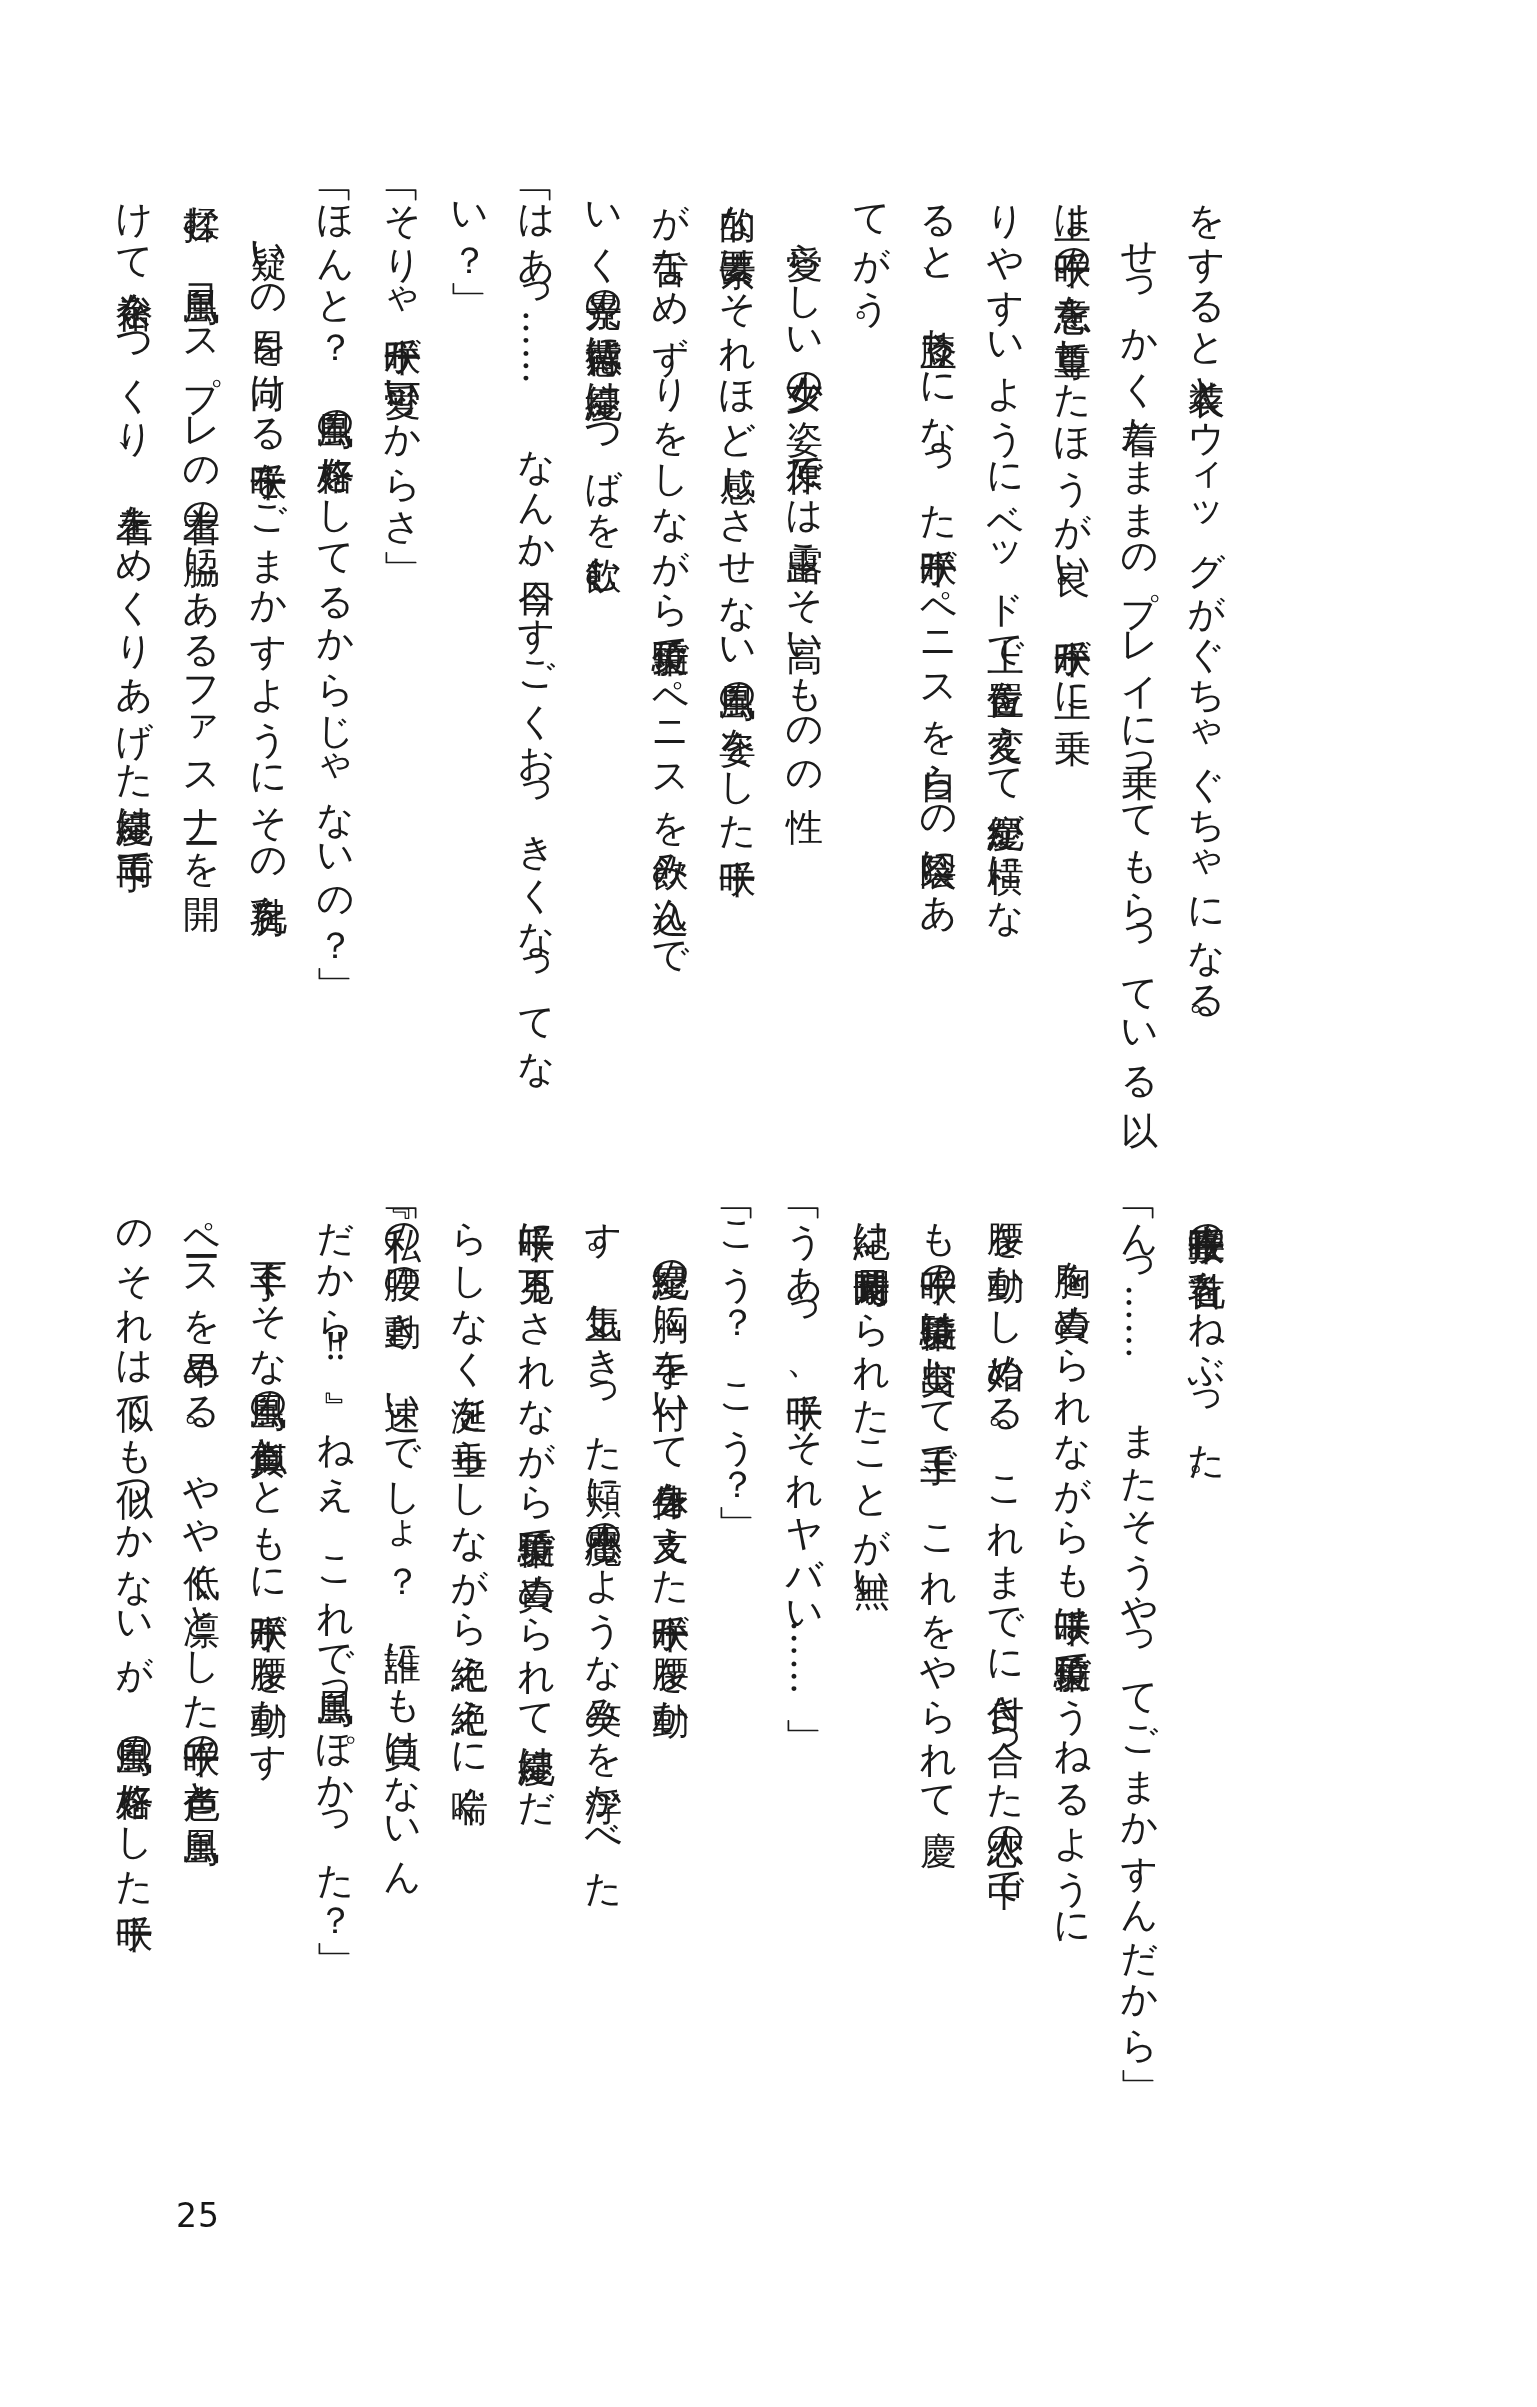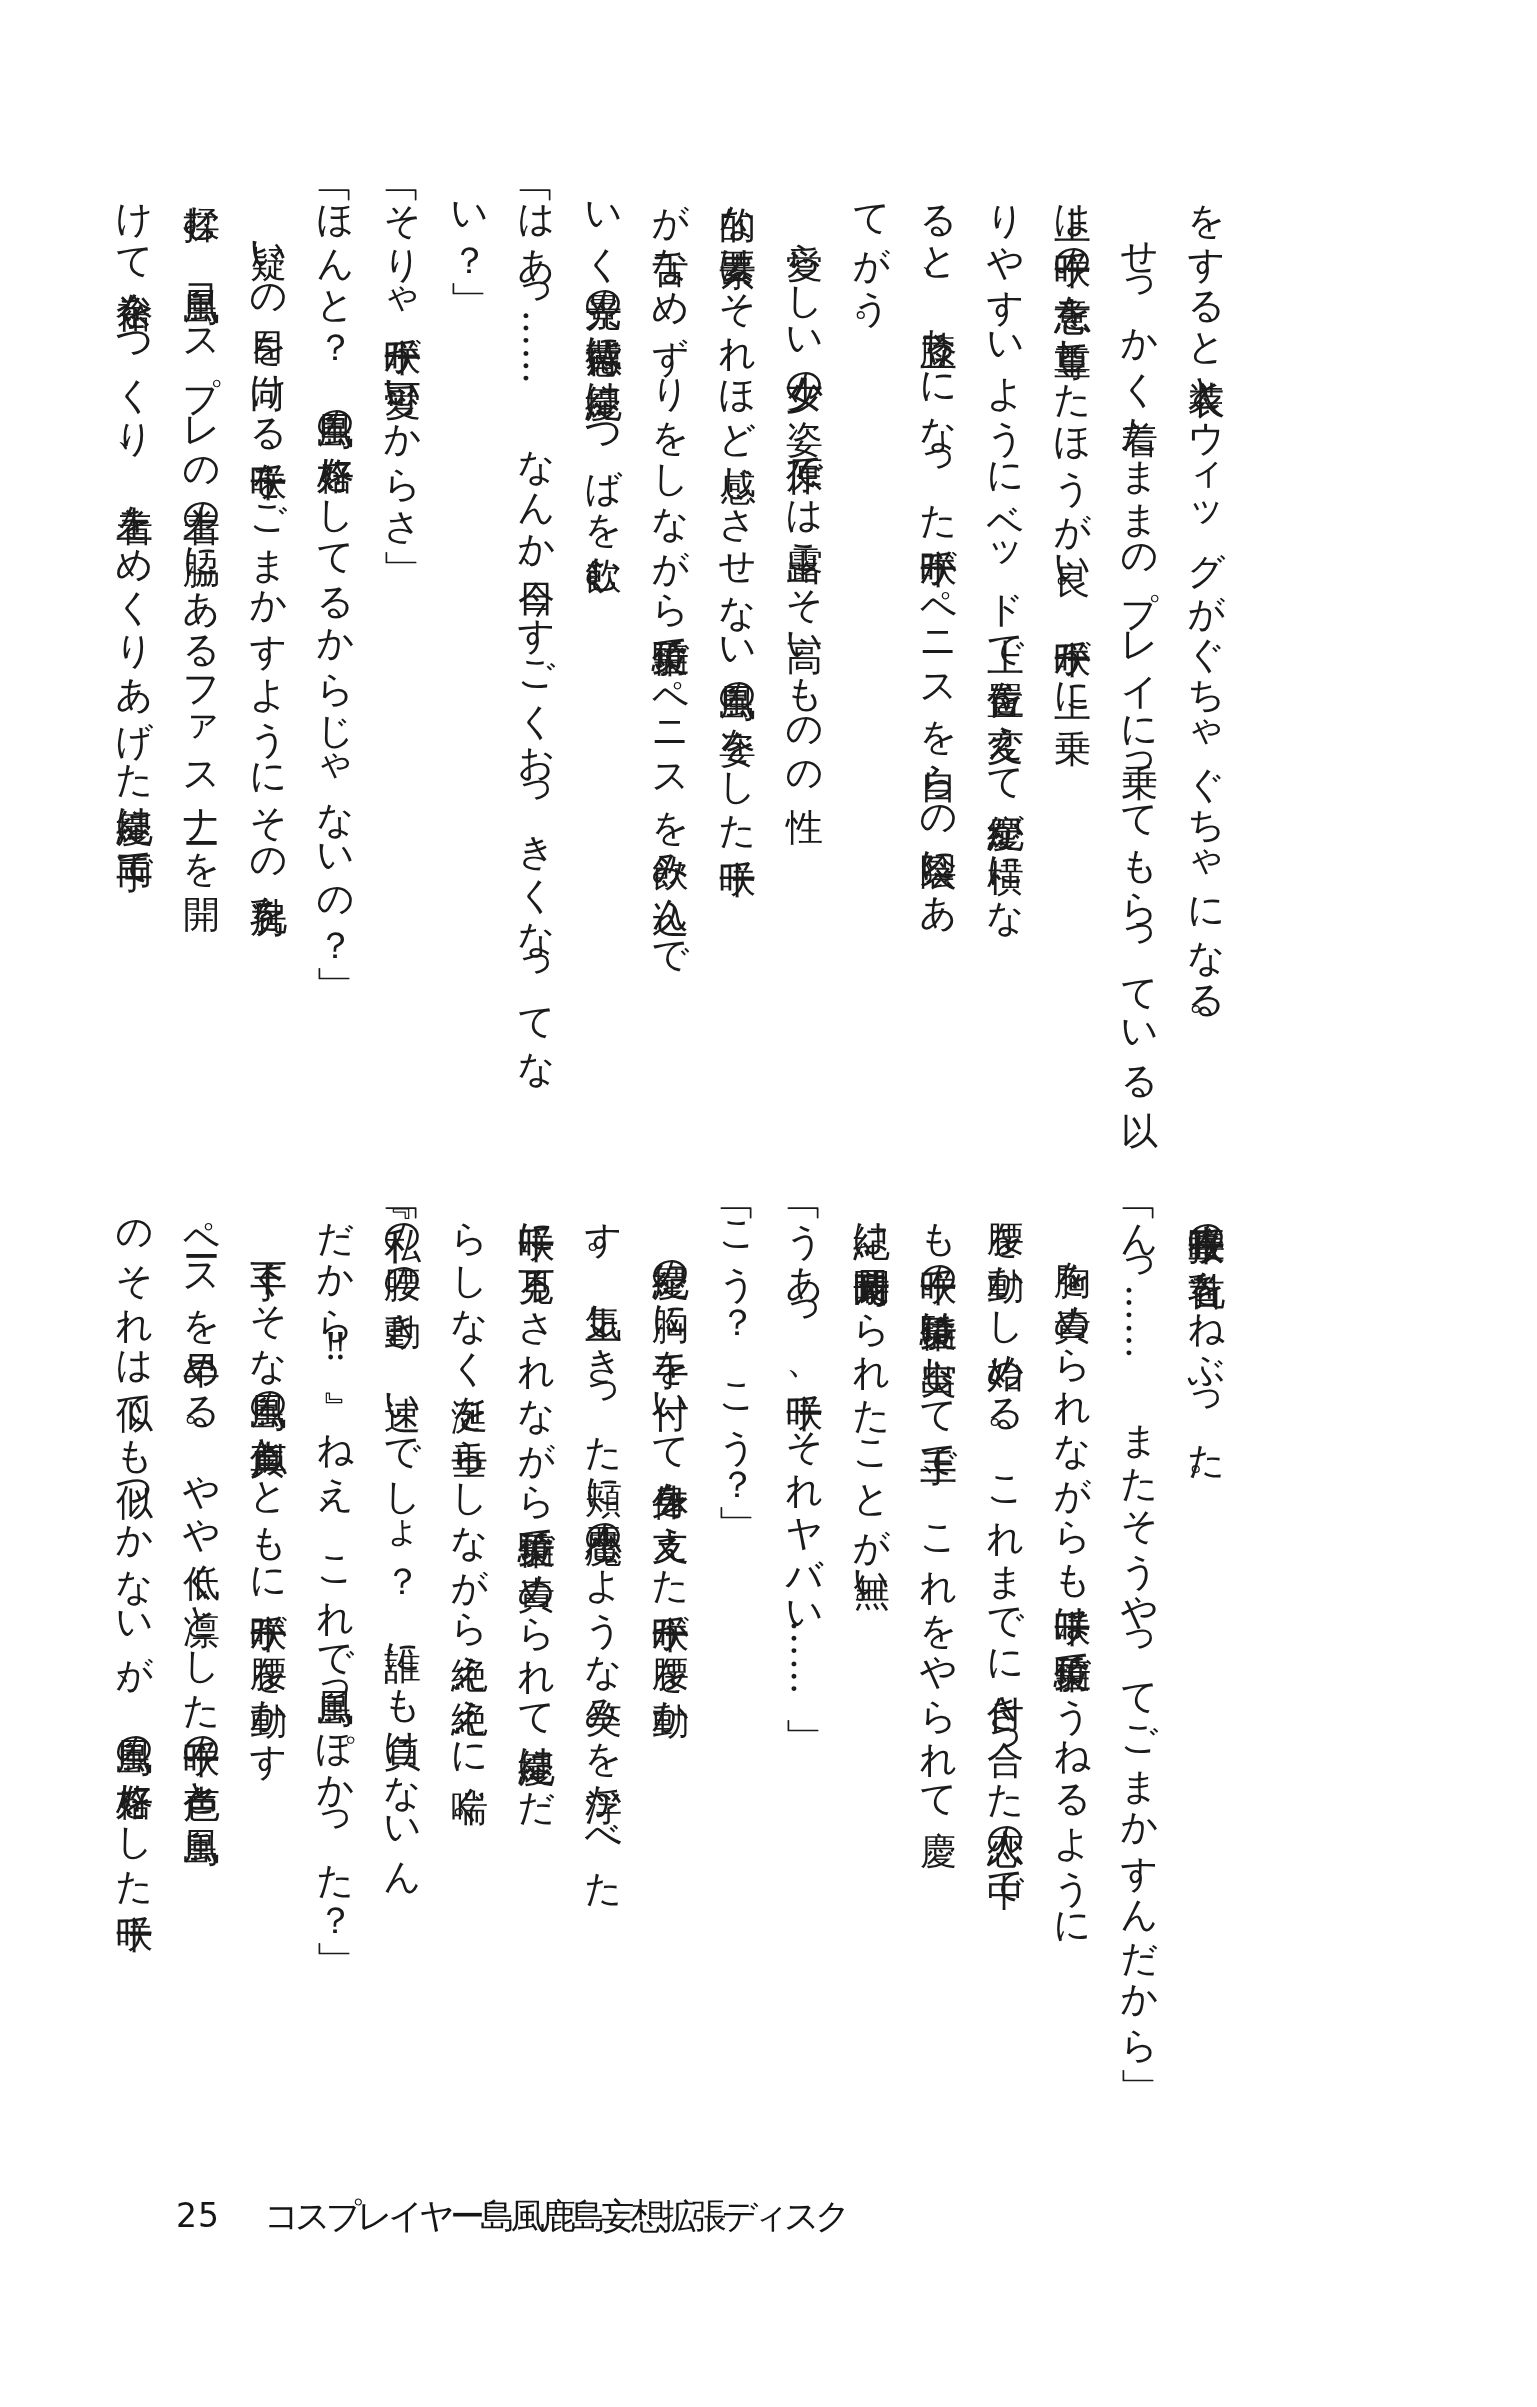--- a/index.html
+++ b/index.html
@@ -101,17 +101,16 @@
       <div class="col">らしなく涎を垂らしながら絶え絶えに喘ぐ。</div>
       <div class="col">「『私の腰の動き、速いでしょ？　誰にも負けないん</div>
       <div class="col">だから‼』　ねえ、これで島風っぽかった？」</div>
       <div class="col indent">下手くそな島風の声真似とともに千咲が腰を動かす</div>
       <div class="col">ペースを早める。やや低く凛とした千咲の声色と島風</div>
       <div class="col">のそれは似ても似つかないが、島風の格好をした千咲</div>
     </div>
 
   <div class="footer">
     <span class="pagenum">25</span>
-    <span class="runtitle">コスプレイヤー島風鹿島妄想拡張ディスク</span>
   </div>
 
 </div>
 
 
 </body></html>

